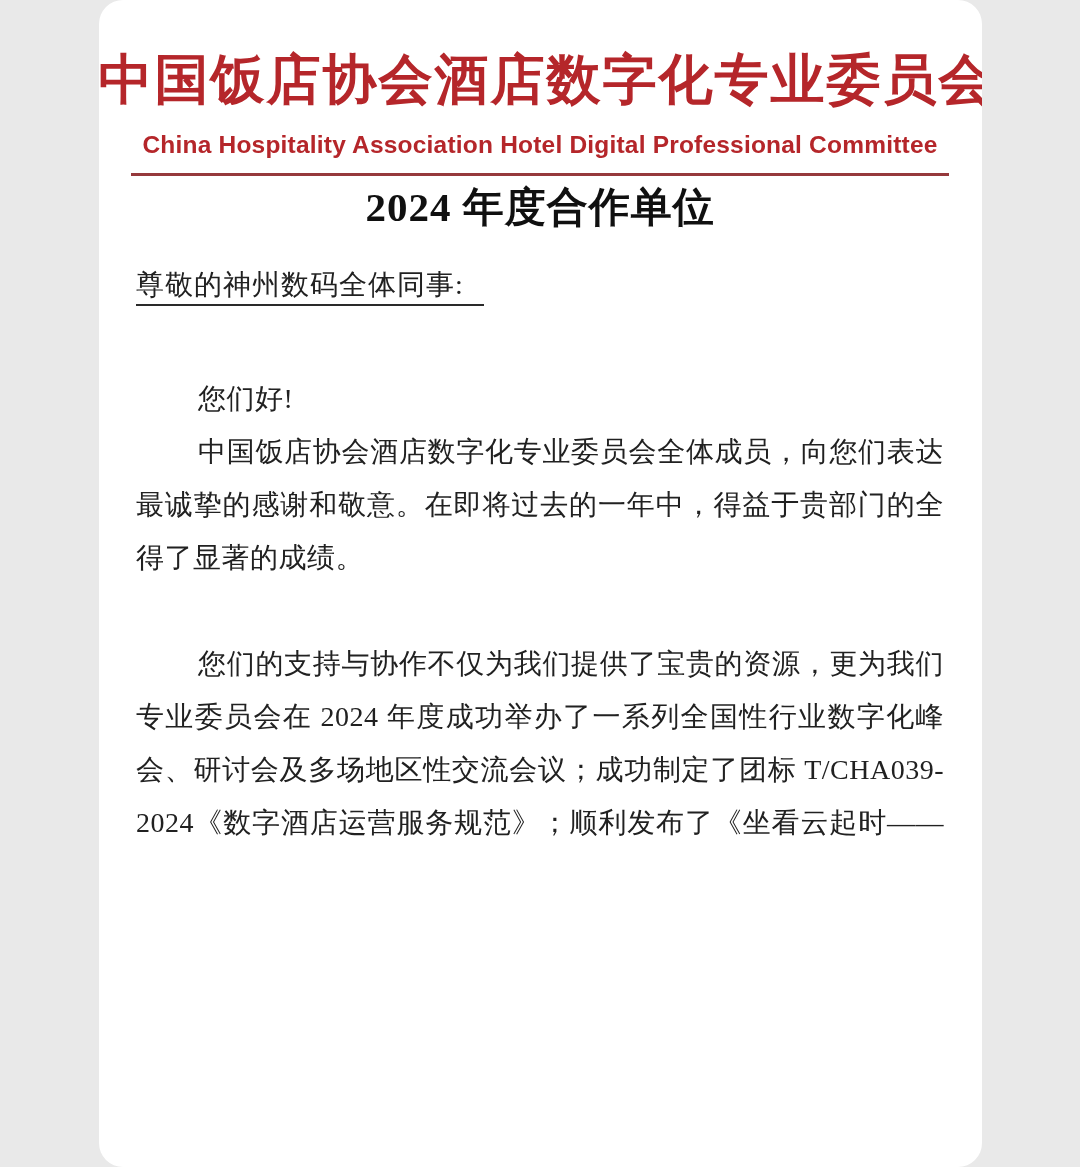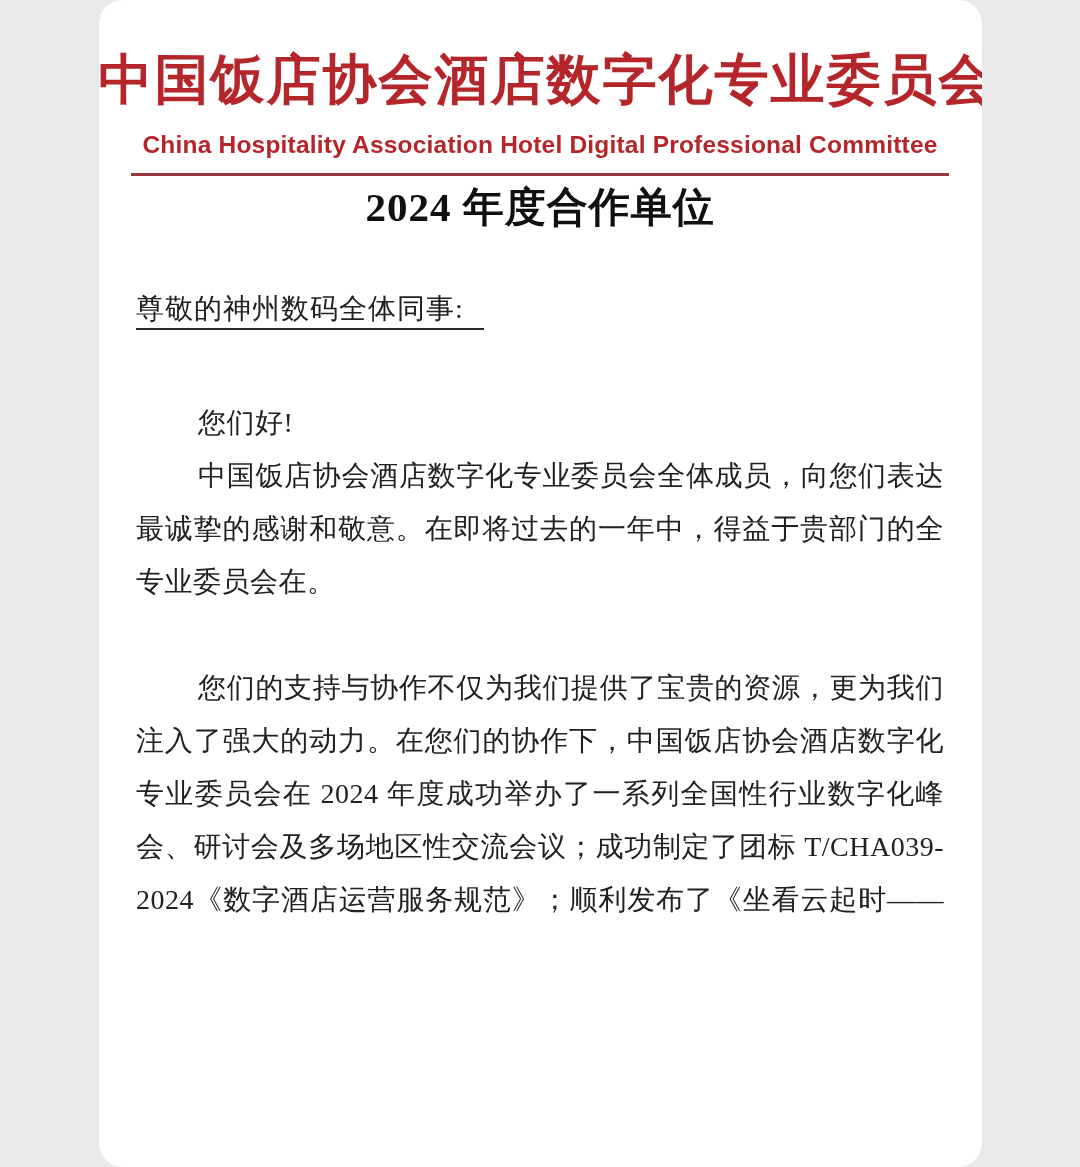--- a/index.html
+++ b/index.html
@@ -59,21 +59,21 @@
     line-height: 63px;
     letter-spacing: 1px;
   }
   
   .letter-body {
     width: 808px;
     margin: 0 auto;
     font-size: 28px;
   }
   .salutation-row {
-    margin-top: 52px;
+    margin-top: 28px;
     line-height: 36px;
   }
   .salutation {
     display: inline-block;
     padding-right: 20px;
     padding-bottom: 1px;
     border-bottom: 2px solid var(--underline, #2a2a2a);
     letter-spacing: 1px;
   }
   .body-lines {
@@ -118,26 +118,25 @@
     <div class="salutation-row">
       <span class="salutation">尊敬的神州数码全体同事:</span>
     </div>
 
     <div class="body-lines">
 
       <div class="line indent">您们好!</div>
 
       <div class="line jline indent">中国饭店协会酒店数字化专业委员会全体成员，向您们表达</div>
       <div class="line jline">最诚挚的感谢和敬意。在即将过去的一年中，得益于贵部门的全</div>
-      <div class="line">专业委员会在。</div>
+      <div class="line">得了显著的成绩。</div>
 
       <div class="para-gap"></div>
 
       <div class="line jline indent">您们的支持与协作不仅为我们提供了宝贵的资源，更为我们</div>
-      <div class="line jline">注入了强大的动力。在您们的协作下，中国饭店协会酒店数字化</div>
       <div class="line jline">专业委员会在 2024 年度成功举办了一系列全国性行业数字化峰</div>
       <div class="line jline">会、研讨会及多场地区性交流会议；成功制定了团标 T/CHA039-</div>
       <div class="line jline">2024《数字酒店运营服务规范》；顺利发布了《坐看云起时——</div>
 
     </div>
   </div>
 
 </div>
 
 </body></html>

